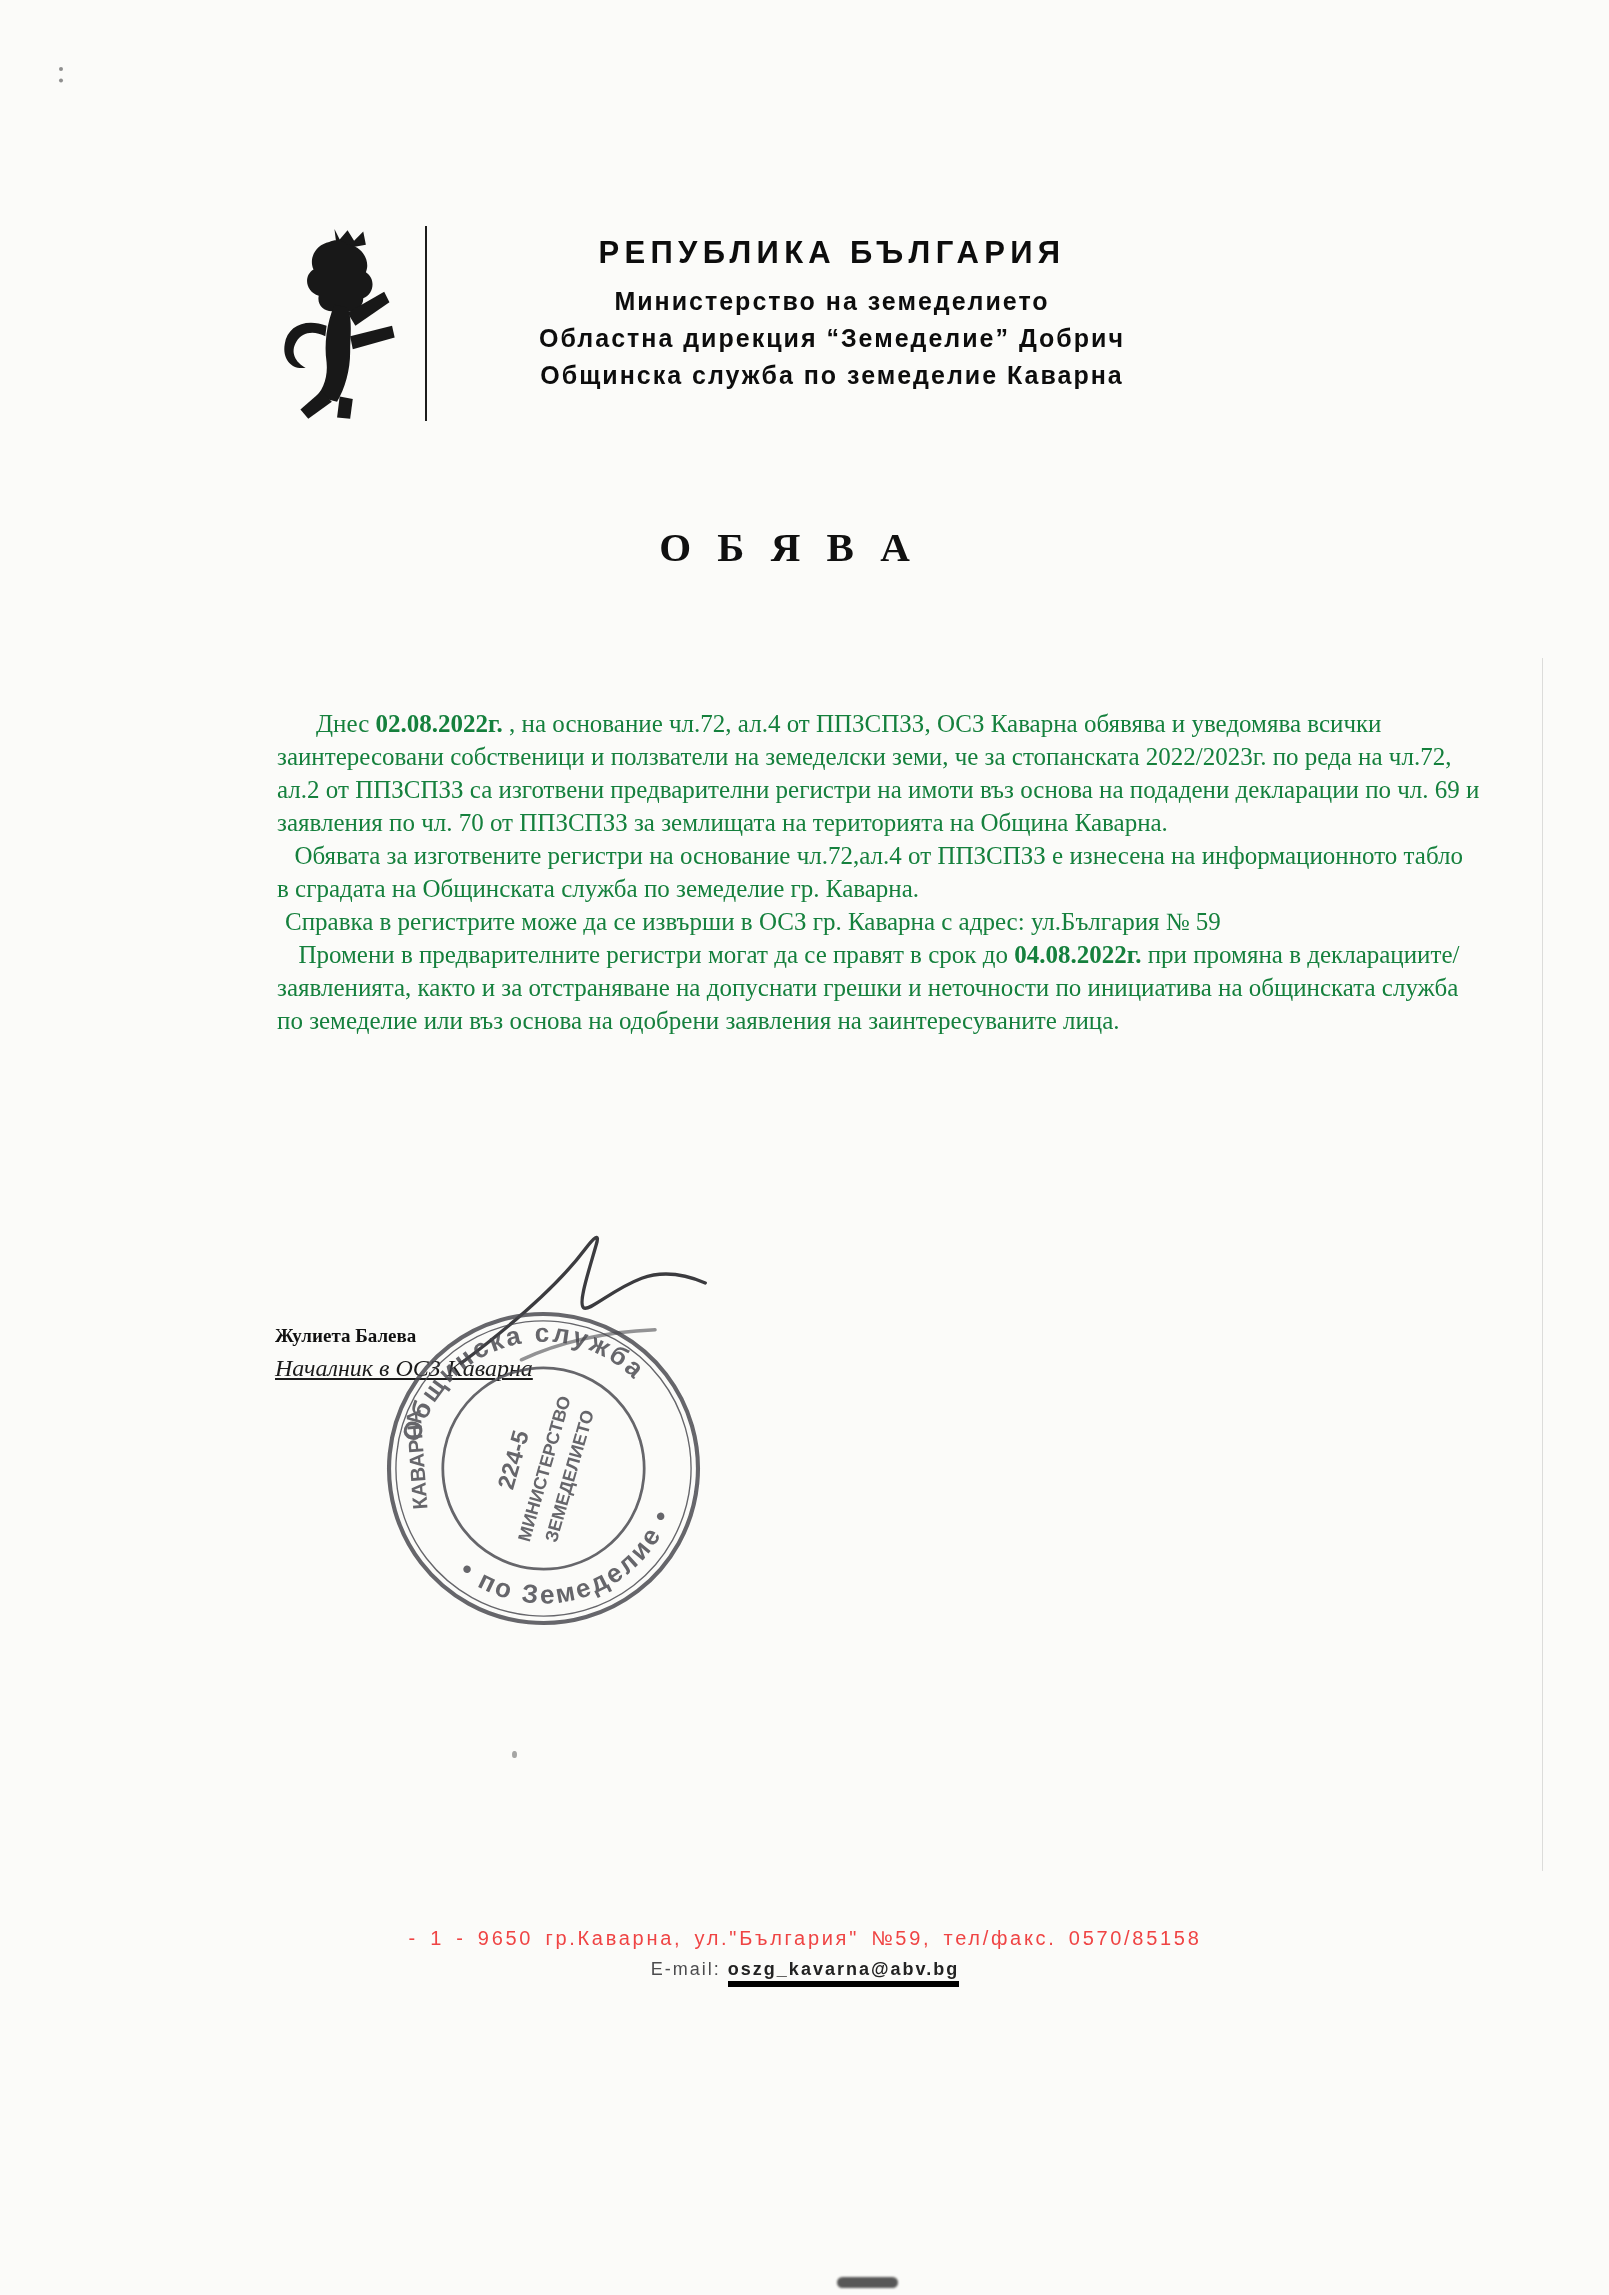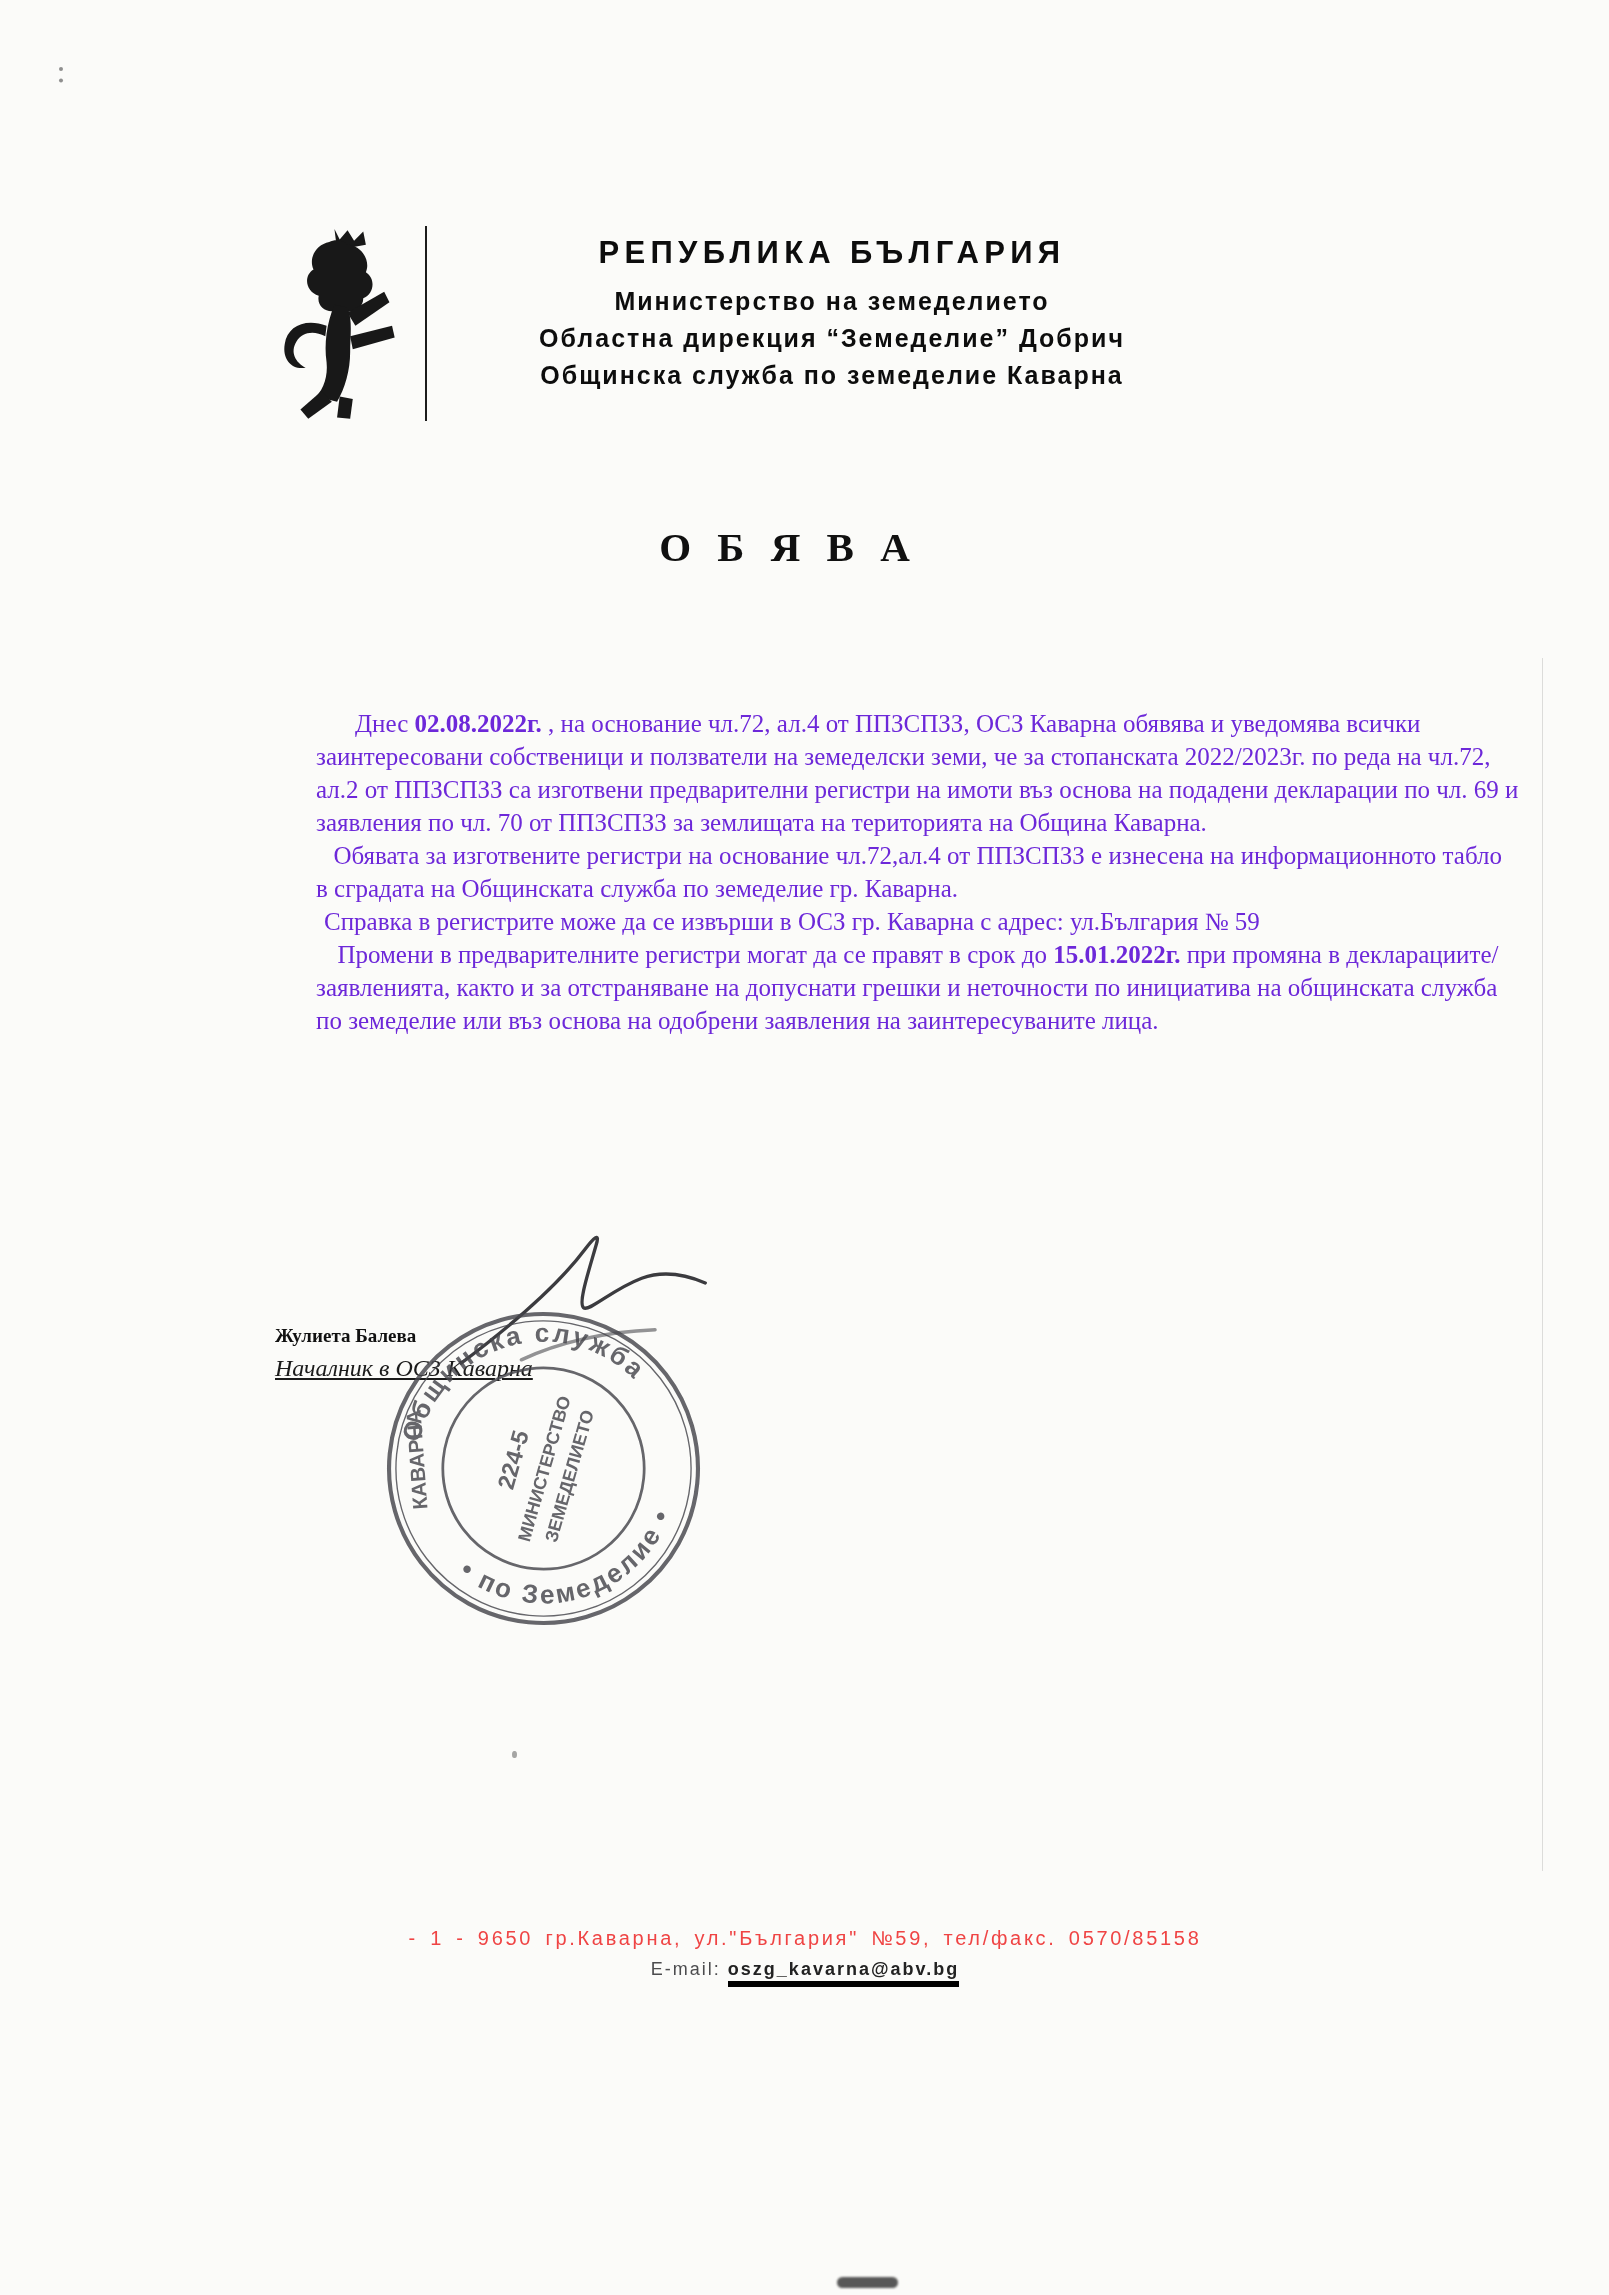--- a/index.html
+++ b/index.html
@@ -37,21 +37,21 @@
     position:absolute; left:0; top:523px; width:1577px;
     text-align:center;
     font-family:"Liberation Serif", serif;
     font-size:41px; font-weight:bold; letter-spacing:8px;
     color:#101010;
   }
 
   
   .body-text {
     position:absolute; left:277px; top:707px; width:1203px;
-    font-size:25px; line-height:33px; color:#6d28d9;margin-left:39px;
+    font-size:25px; line-height:33px; color:#15803d;
   }
   .body-text p { margin:0; }
   .p1 { text-indent:39px; margin-bottom:29px; }
   .p2 { text-indent:17.4px; margin-bottom:36px; }
   .p3 { text-indent:8px; margin-bottom:31px; }
   .p4 { text-indent:21.4px; }
   .body-text strong { font-weight:bold; }
 
   
   .signature-block { position:absolute; left:275px; top:1325px; }
@@ -137,21 +137,21 @@
     <div class="hdr3">Областна дирекция “Земеделие” Добрич</div>
     <div class="hdr4">Общинска служба по земеделие Каварна</div>
   </div>
 
   <h1 class="doc-title">О Б Я В А</h1>
 
   <main class="body-text">
     <p class="p1"><span>Днес </span><strong>02.08.2022г.</strong><span> , на основание чл.72, ал.4 от ППЗСПЗЗ, ОСЗ Каварна обявява и уведомява всички заинтересовани собственици и ползватели на земеделски земи, че за стопанската 2022/2023г. по реда на чл.72, ал.2 от ППЗСПЗЗ са изготвени предварителни регистри на имоти въз основа на подадени декларации по чл. 69 и заявления по чл. 70 от ППЗСПЗЗ за землищата на територията на Община Каварна.</span></p>
     <p class="p2">Обявата за изготвените регистри на основание чл.72,ал.4 от ППЗСПЗЗ е изнесена на информационното табло в сградата на Общинската служба по земеделие гр. Каварна.</p>
     <p class="p3">Справка в регистрите може да се извърши в ОСЗ гр. Каварна с адрес: ул.България № 59</p>
-    <p class="p4"><span>Промени в предварителните регистри могат да се правят в срок до </span><strong>15.01.2022г.</strong><span> при промяна в декларациите/заявленията, както и за отстраняване на допуснати грешки и неточности по инициатива на общинската служба по земеделие или въз основа на одобрени заявления на заинтересуваните лица.</span></p>
+    <p class="p4"><span>Промени в предварителните регистри могат да се правят в срок до </span><strong>04.08.2022г.</strong><span> при промяна в декларациите/заявленията, както и за отстраняване на допуснати грешки и неточности по инициатива на общинската служба по земеделие или въз основа на одобрени заявления на заинтересуваните лица.</span></p>
   </main>
 
   <div class="signature-block">
     <div class="sig-name">Жулиета Балева</div>
     <div class="sig-title">Началник в ОСЗ Каварна</div>
   </div>
 
   <div class="signature-scribble">
     <svg viewBox="0 0 420 230" aria-hidden="true">
       <g fill="none" stroke="#27272b" stroke-width="5" stroke-linecap="round" opacity="0.9">

